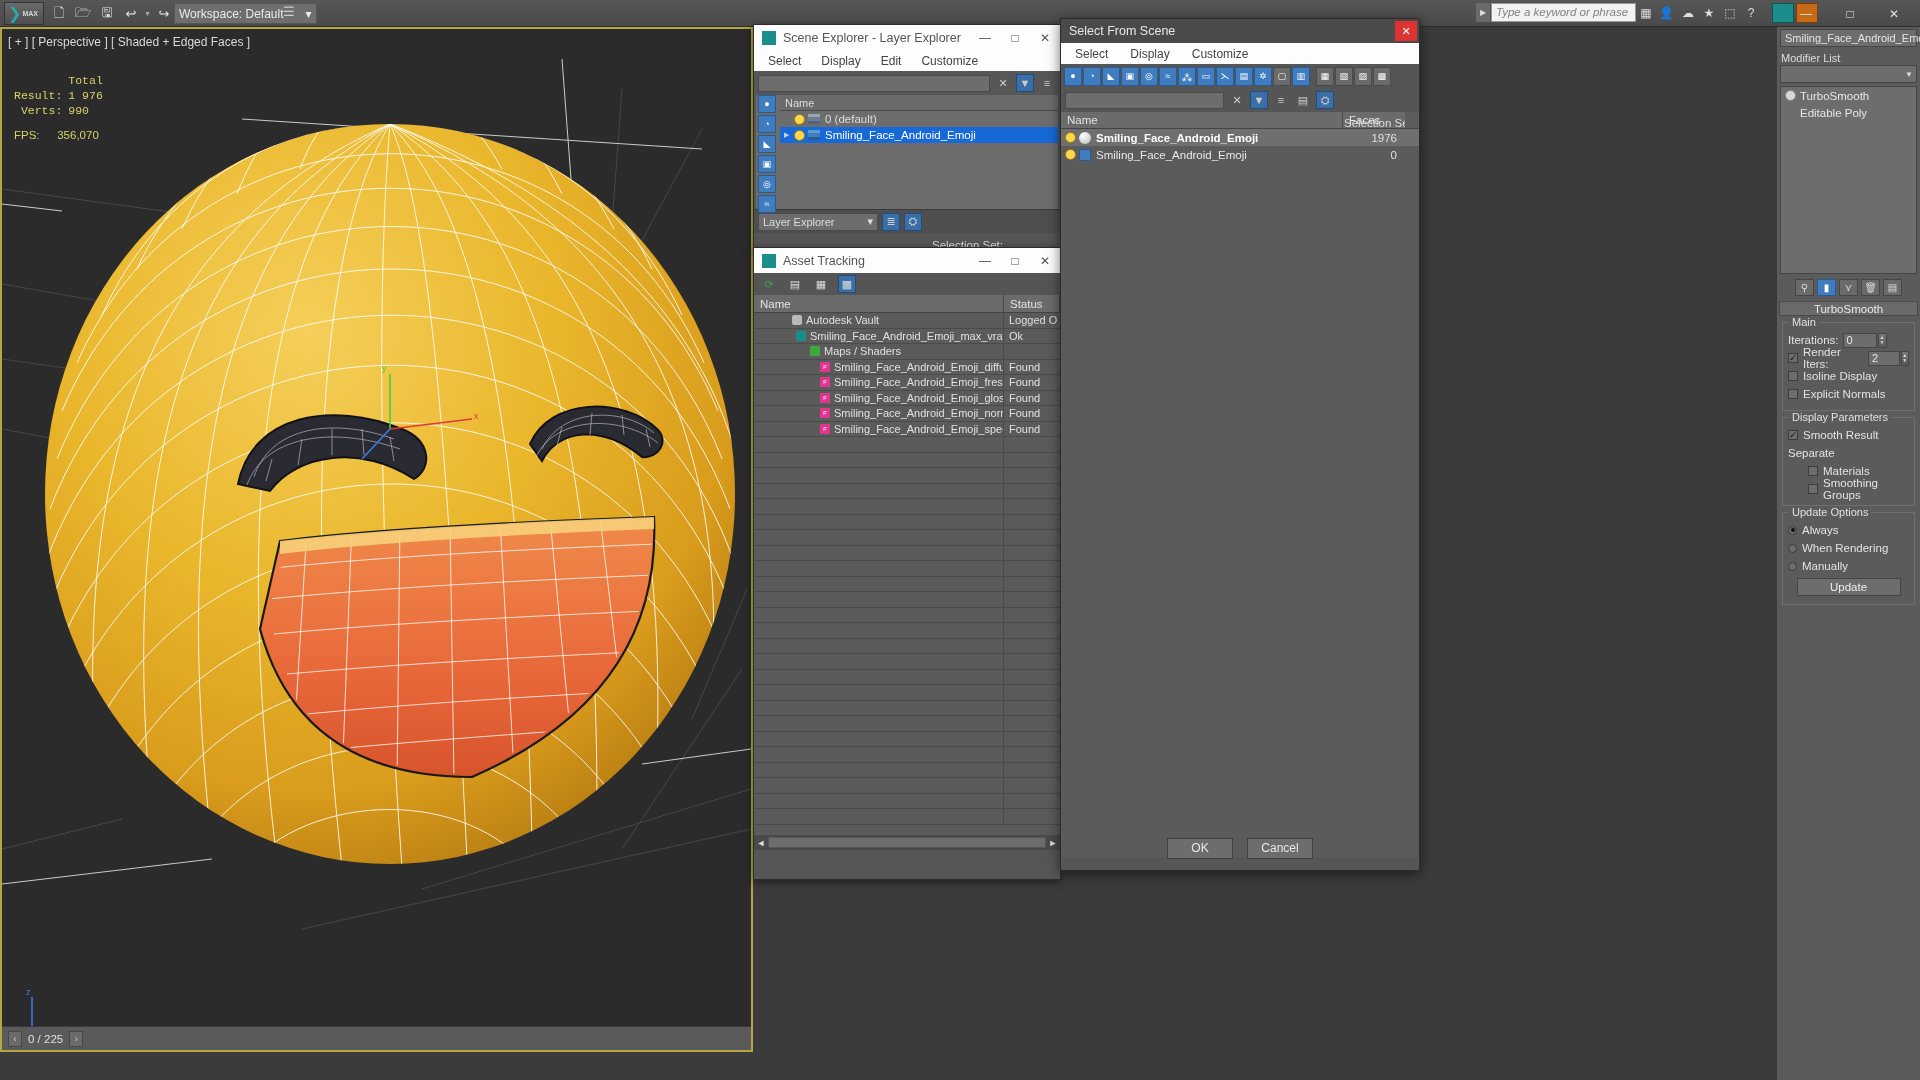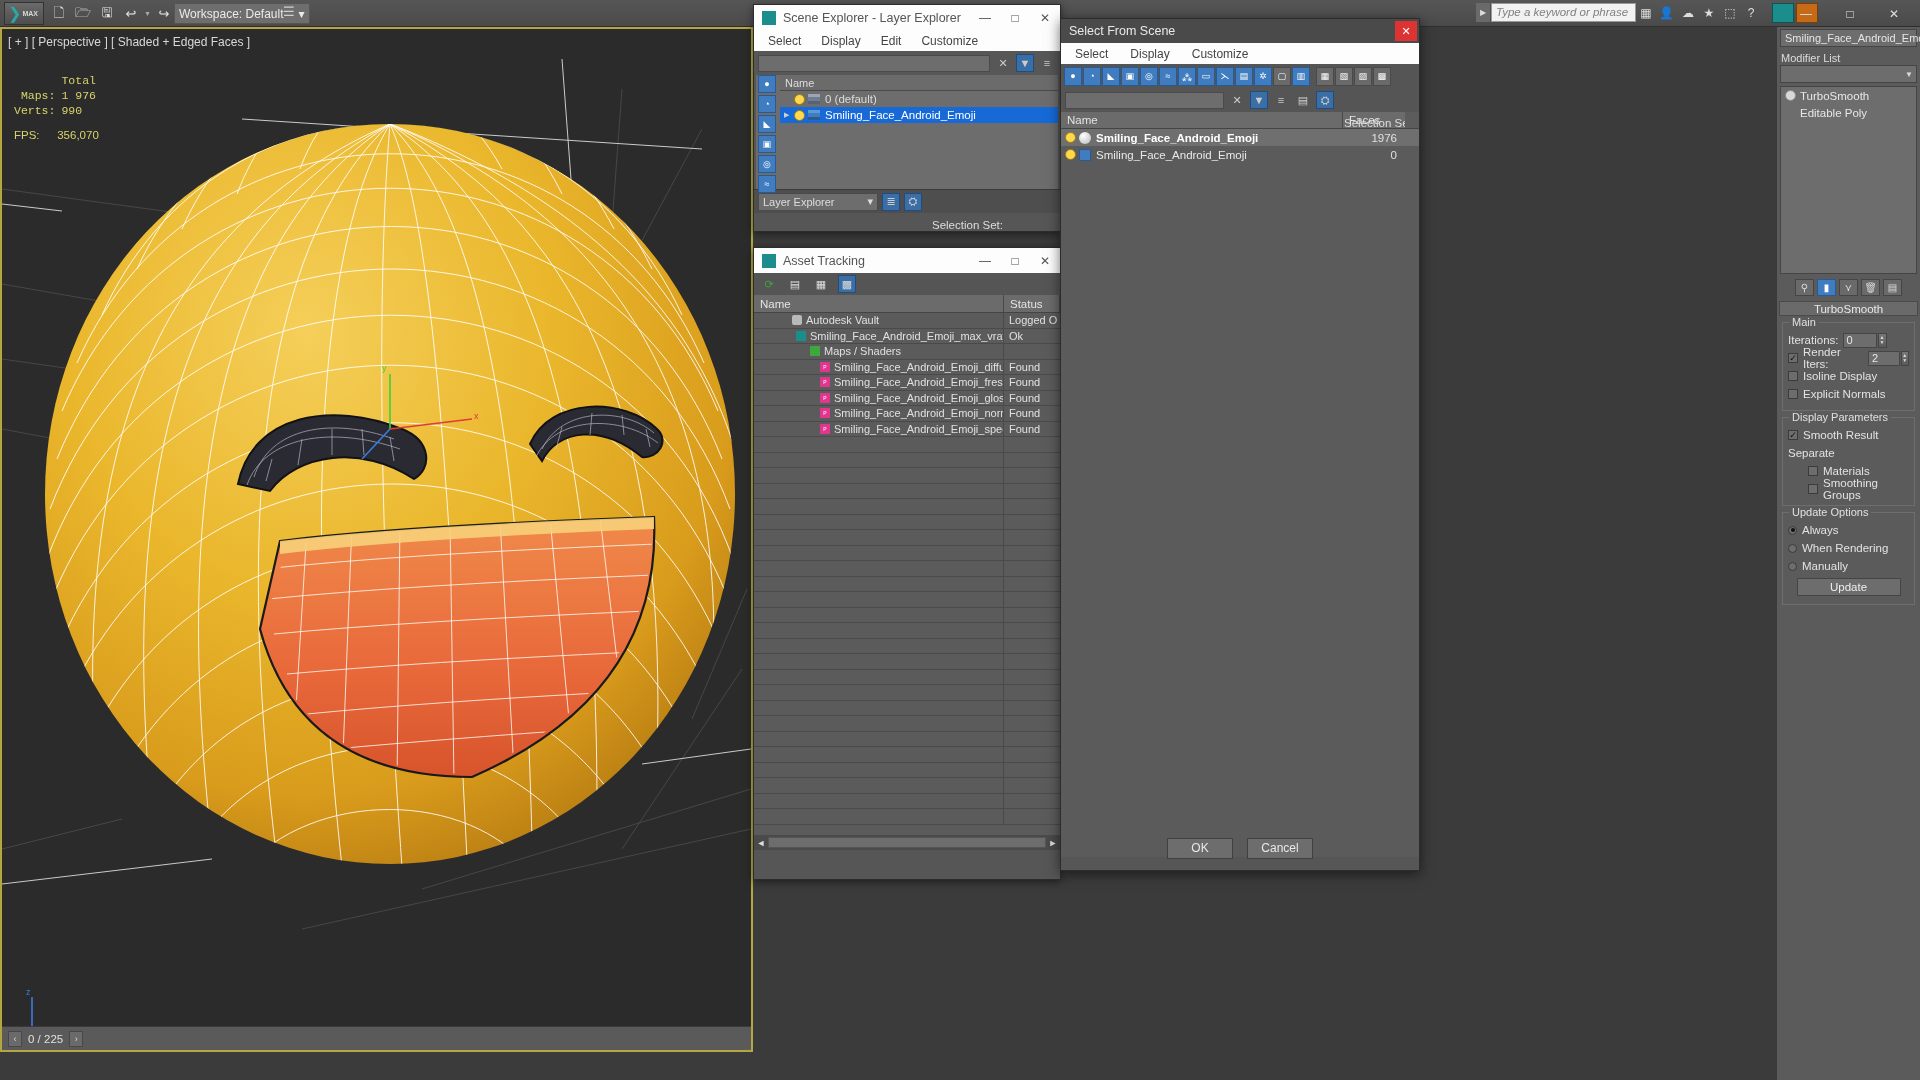--- a/index.html
+++ b/index.html
@@ -13,21 +13,21 @@
   .maxlogo { position:absolute; left:4px; top:2px; width:40px; height:23px;
     background:linear-gradient(#6a6a6a,#4e4e4e); border:1px solid #333;
     display:flex; align-items:center; }
   .maxlogo .gl { color:#2aa8a8; font-size:16px; padding-left:3px; }
   .maxlogo .mx { color:#d8d8d8; font-size:7px; font-weight:bold; padding-left:1px; }
   .qat { position:absolute; left:48px; top:3px; height:21px; display:flex; align-items:center; gap:2px;}
   .qbtn { width:22px; height:21px; display:flex; align-items:center; justify-content:center;
     color:#e3e3e3; font-size:13px; cursor:pointer; }
   .qsep { width:7px; color:#aaa; font-size:8px; text-align:center; }
   .wspace { position:absolute; left:174px; top:3px; height:21px; background:#6e6e6e;
-    border:1px solid #555; display:flex; align-items:center; padding:0 4px; gap:15px; }
+    border:1px solid #555; display:flex; align-items:center; padding:0 4px; gap:22px; }
   .wspace span { color:#eaeaea; font-size:12px; }
   .wsarrow{ color:#ccc; font-size:8px; }
   .wsham { position:absolute; left:283px; top:4px; color:#cfcfcf; font-size:13px; }
   .apptitle { position:absolute; left:0; top:4px; width:1920px; text-align:center;
     color:#cfcfcf; font-size:12.5px; pointer-events:none; }
   .searchbox { position:absolute; right:284px; top:3px; width:145px; height:19px;
     background:#f2f2f2; border:1px solid #999; color:#808080; font-size:11.5px;
     font-style:italic; padding:2px 4px; }
   .searcharrow { position:absolute; right:430px; top:3px; width:14px; height:19px;
     background:#6a6a6a; color:#ddd; font-size:8px; display:flex; align-items:center; justify-content:center;}
@@ -419,21 +419,21 @@
     <div class="vplabel">[ + ] [ Perspective ] [ Shaded + Edged Faces ]</div>
 
     <div class="stats">
       <table>
         <tbody>
             <tr>
               <td class="lbl"></td>
             <td>Total</td>
             </tr>
         <tr>
-              <td class="lbl">Maps:</td>
+              <td class="lbl">Result:</td>
             <td>1 976</td>
             </tr>
         <tr>
               <td class="lbl">Verts:</td>
             <td>990</td>
             </tr>
       </tbody>
         </table>
     </div>
     <div class="fps">
@@ -441,21 +441,21 @@
       <span>356,070</span>
     </div>
 
     <div class="statusbar">
       <div class="sbbtn">‹</div>
       <div class="sbcell">0 / 225</div>
       <div class="sbbtn">›</div>
     </div>
   </div>
 
-  <div class="win" style="left:753px; top:4px; width:308px; height:228px;">
+  <div class="win" style="left:753px; top:24px; width:308px; height:228px;">
     <div class="win-title">
       <span class="ic"></span>
       <span class="tx">Scene Explorer - Layer Explorer</span>
       <span class="bts">
         <span class="wtb">—</span>
         <span class="wtb">□</span>
         <span class="wtb close">✕</span>
       </span>
     </div>
     <div class="menubar">

